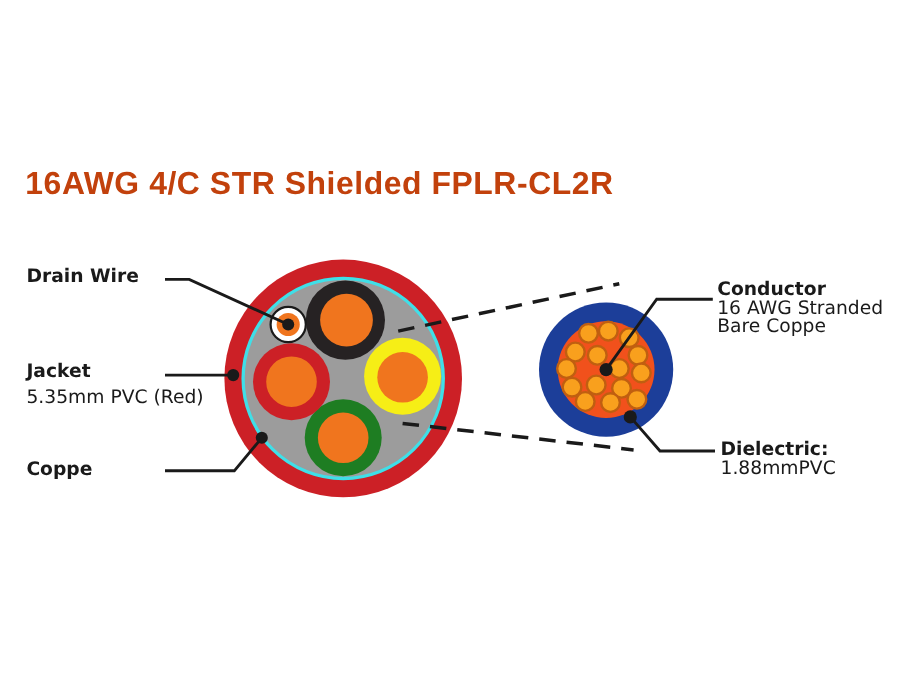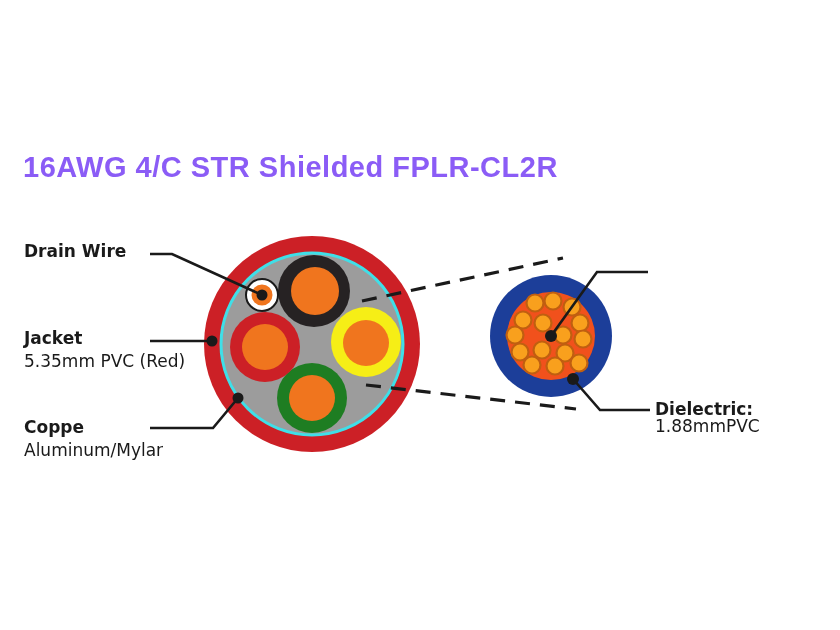--- a/index.html
+++ b/index.html
@@ -5,21 +5,21 @@
   html,body{margin:0;padding:0;}
   body{
     width:840px;height:630px;background:#ffffff;position:relative;
     font-family:"DejaVu Sans",sans-serif;color:#1a1a1a;overflow:hidden;
   }
   .stage{position:absolute;inset:0;width:840px;height:630px;}
   .title{
     position:absolute;left:23px;top:151px;
     font-family:"Liberation Sans",sans-serif;
     font-weight:bold;font-size:29px;letter-spacing:0.5px;
-    color:#8b5cf6;white-space:nowrap;
+    color:#c2410c;white-space:nowrap;
   }
   svg.diagram{position:absolute;left:0;top:0;width:840px;height:630px;}
   .label{position:absolute;font-size:17px;white-space:nowrap;}
   .label .heading{font-weight:bold;}
   .label.left{left:24px;line-height:22.5px;}
   .label.right{line-height:17px;}
   .lbl-drain{top:240px;text-align:center;}
   .lbl-jacket{top:327px;}
   .lbl-shield{top:416px;}
   .lbl-conductor{left:652px;top:255px;}
@@ -101,22 +101,26 @@
     <div class="heading">Drain Wire</div>
   </div>
 
   <div class="label left lbl-jacket">
     <div class="heading">Jacket</div>
     <div>5.35mm PVC (Red)</div>
   </div>
 
   <div class="label left lbl-shield">
     <div class="heading">Coppe</div>
-    <div>Aluminum/Mylar</div>
   </div>
 
+  <div class="label right lbl-conductor">
+    <div class="heading">Conductor</div>
+    <div>16 AWG Stranded</div>
+    <div>Bare Coppe</div>
+  </div>
 
   <div class="label right lbl-dielectric">
     <div class="heading">Dielectric:</div>
     <div>1.88mmPVC</div>
   </div>
 
 </div>
 
 </body></html>

